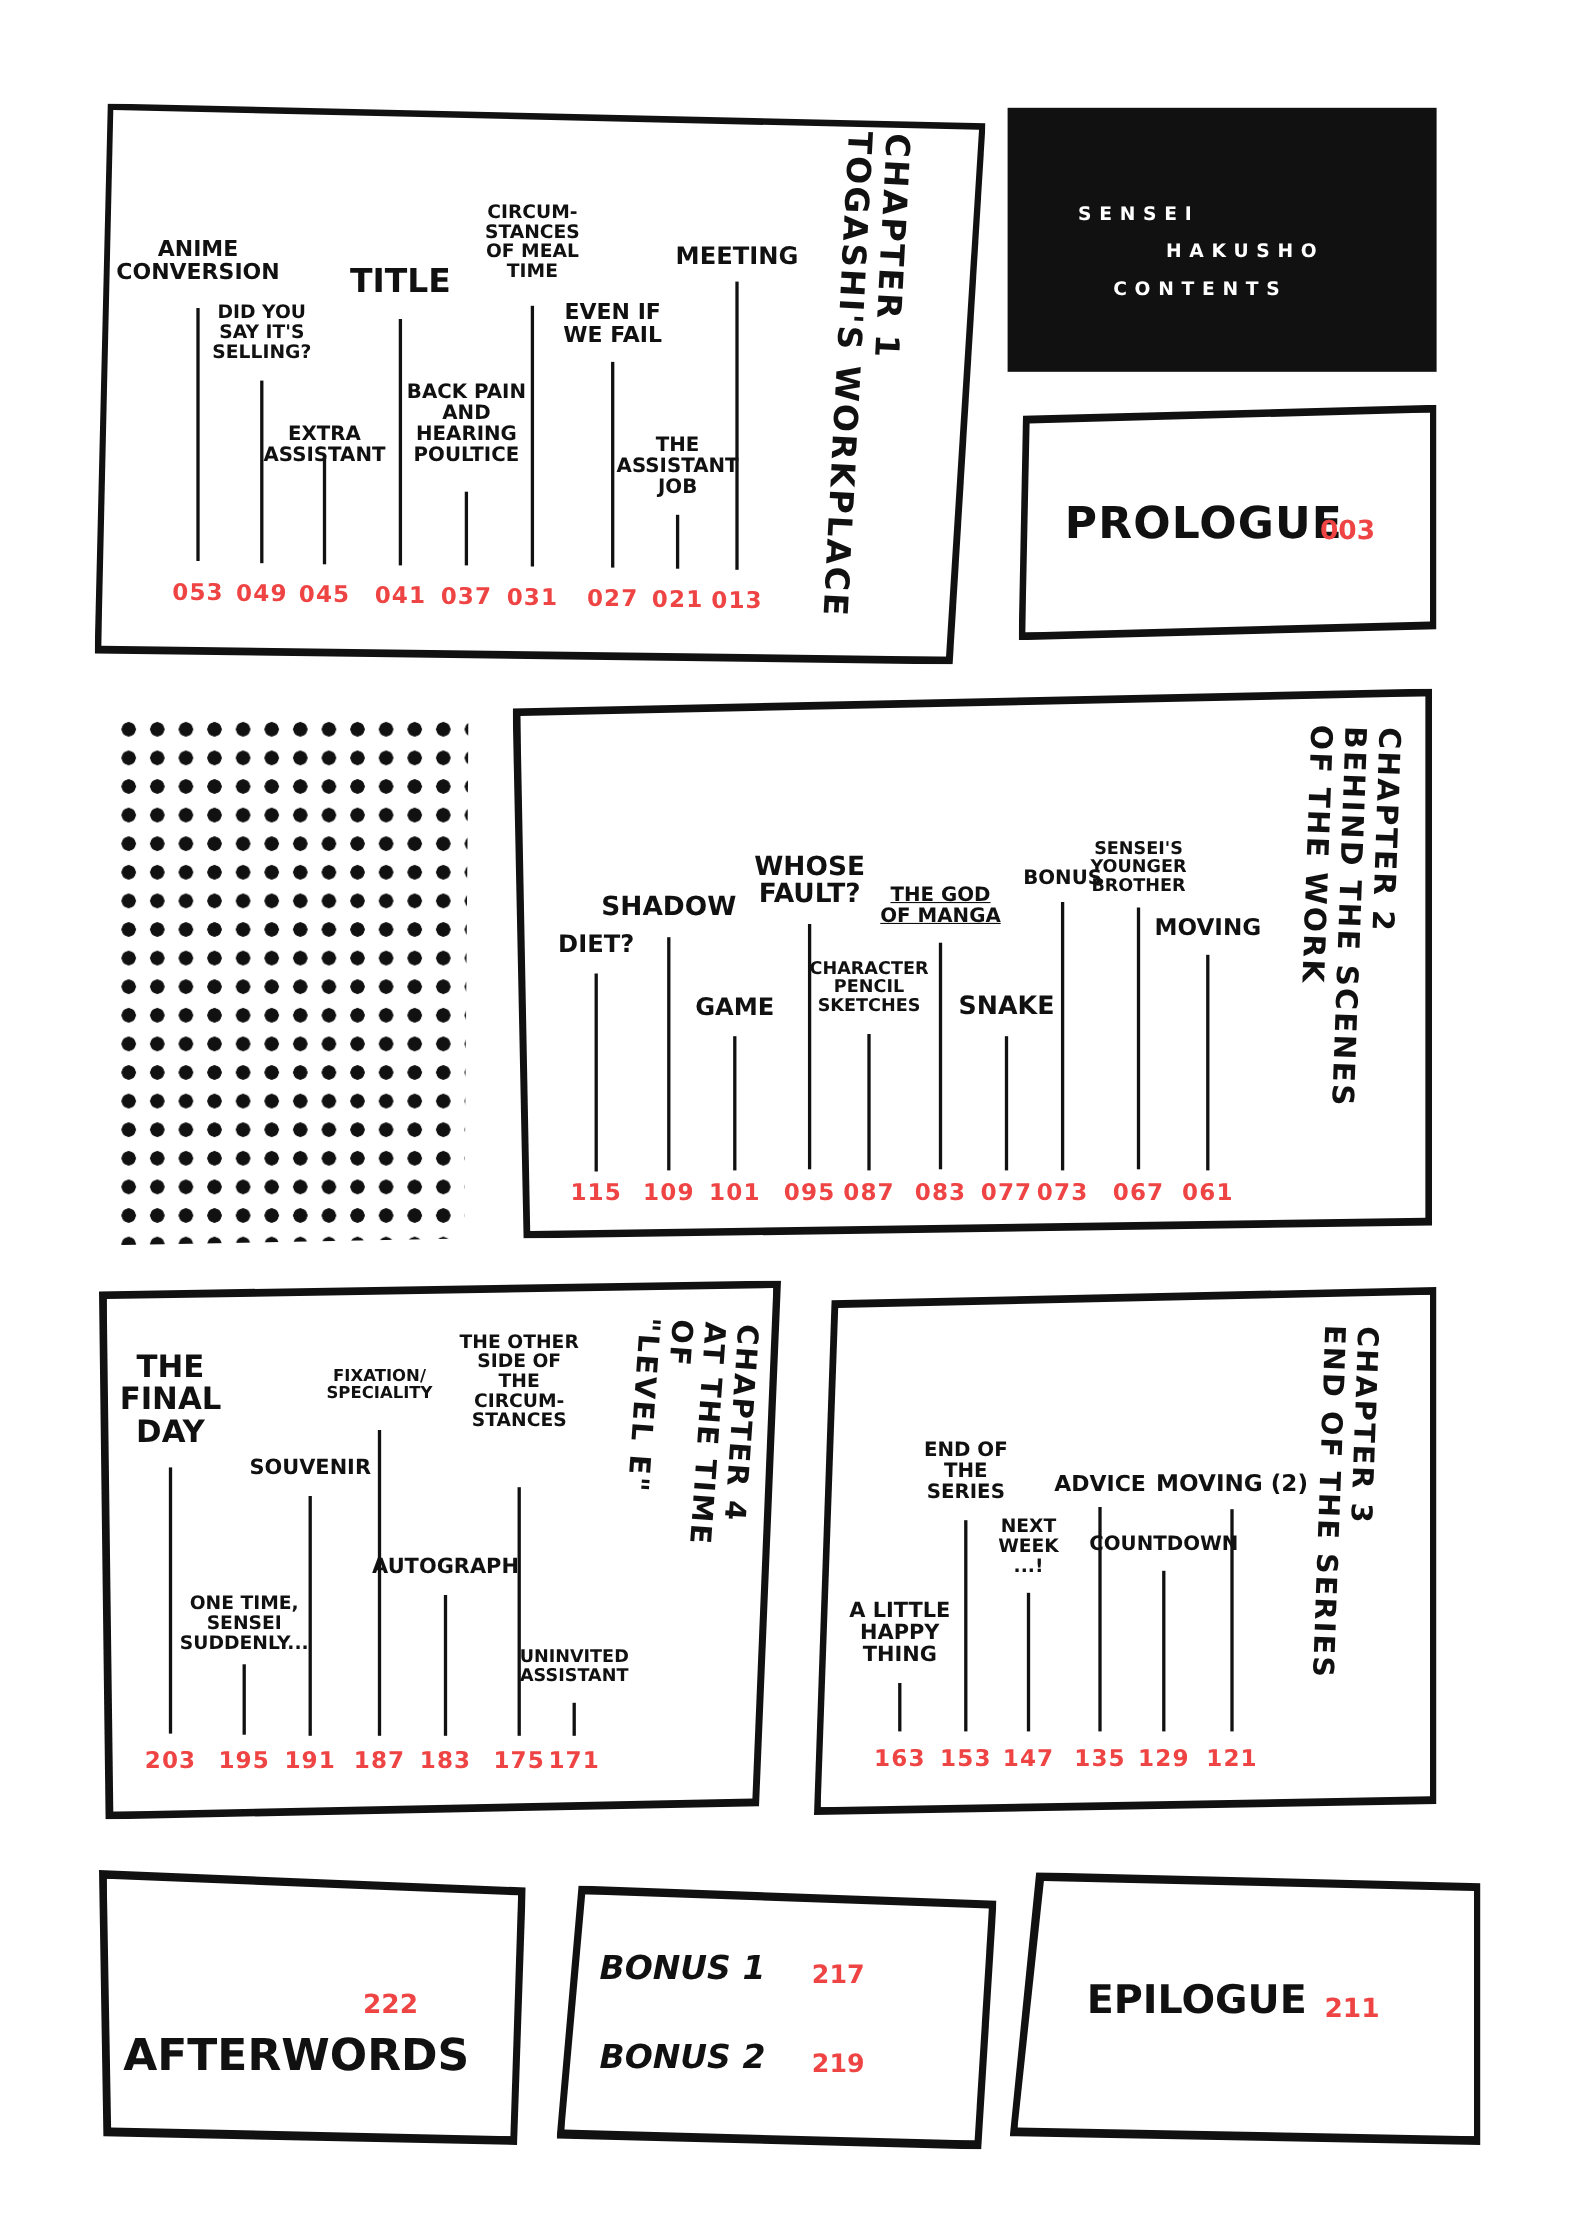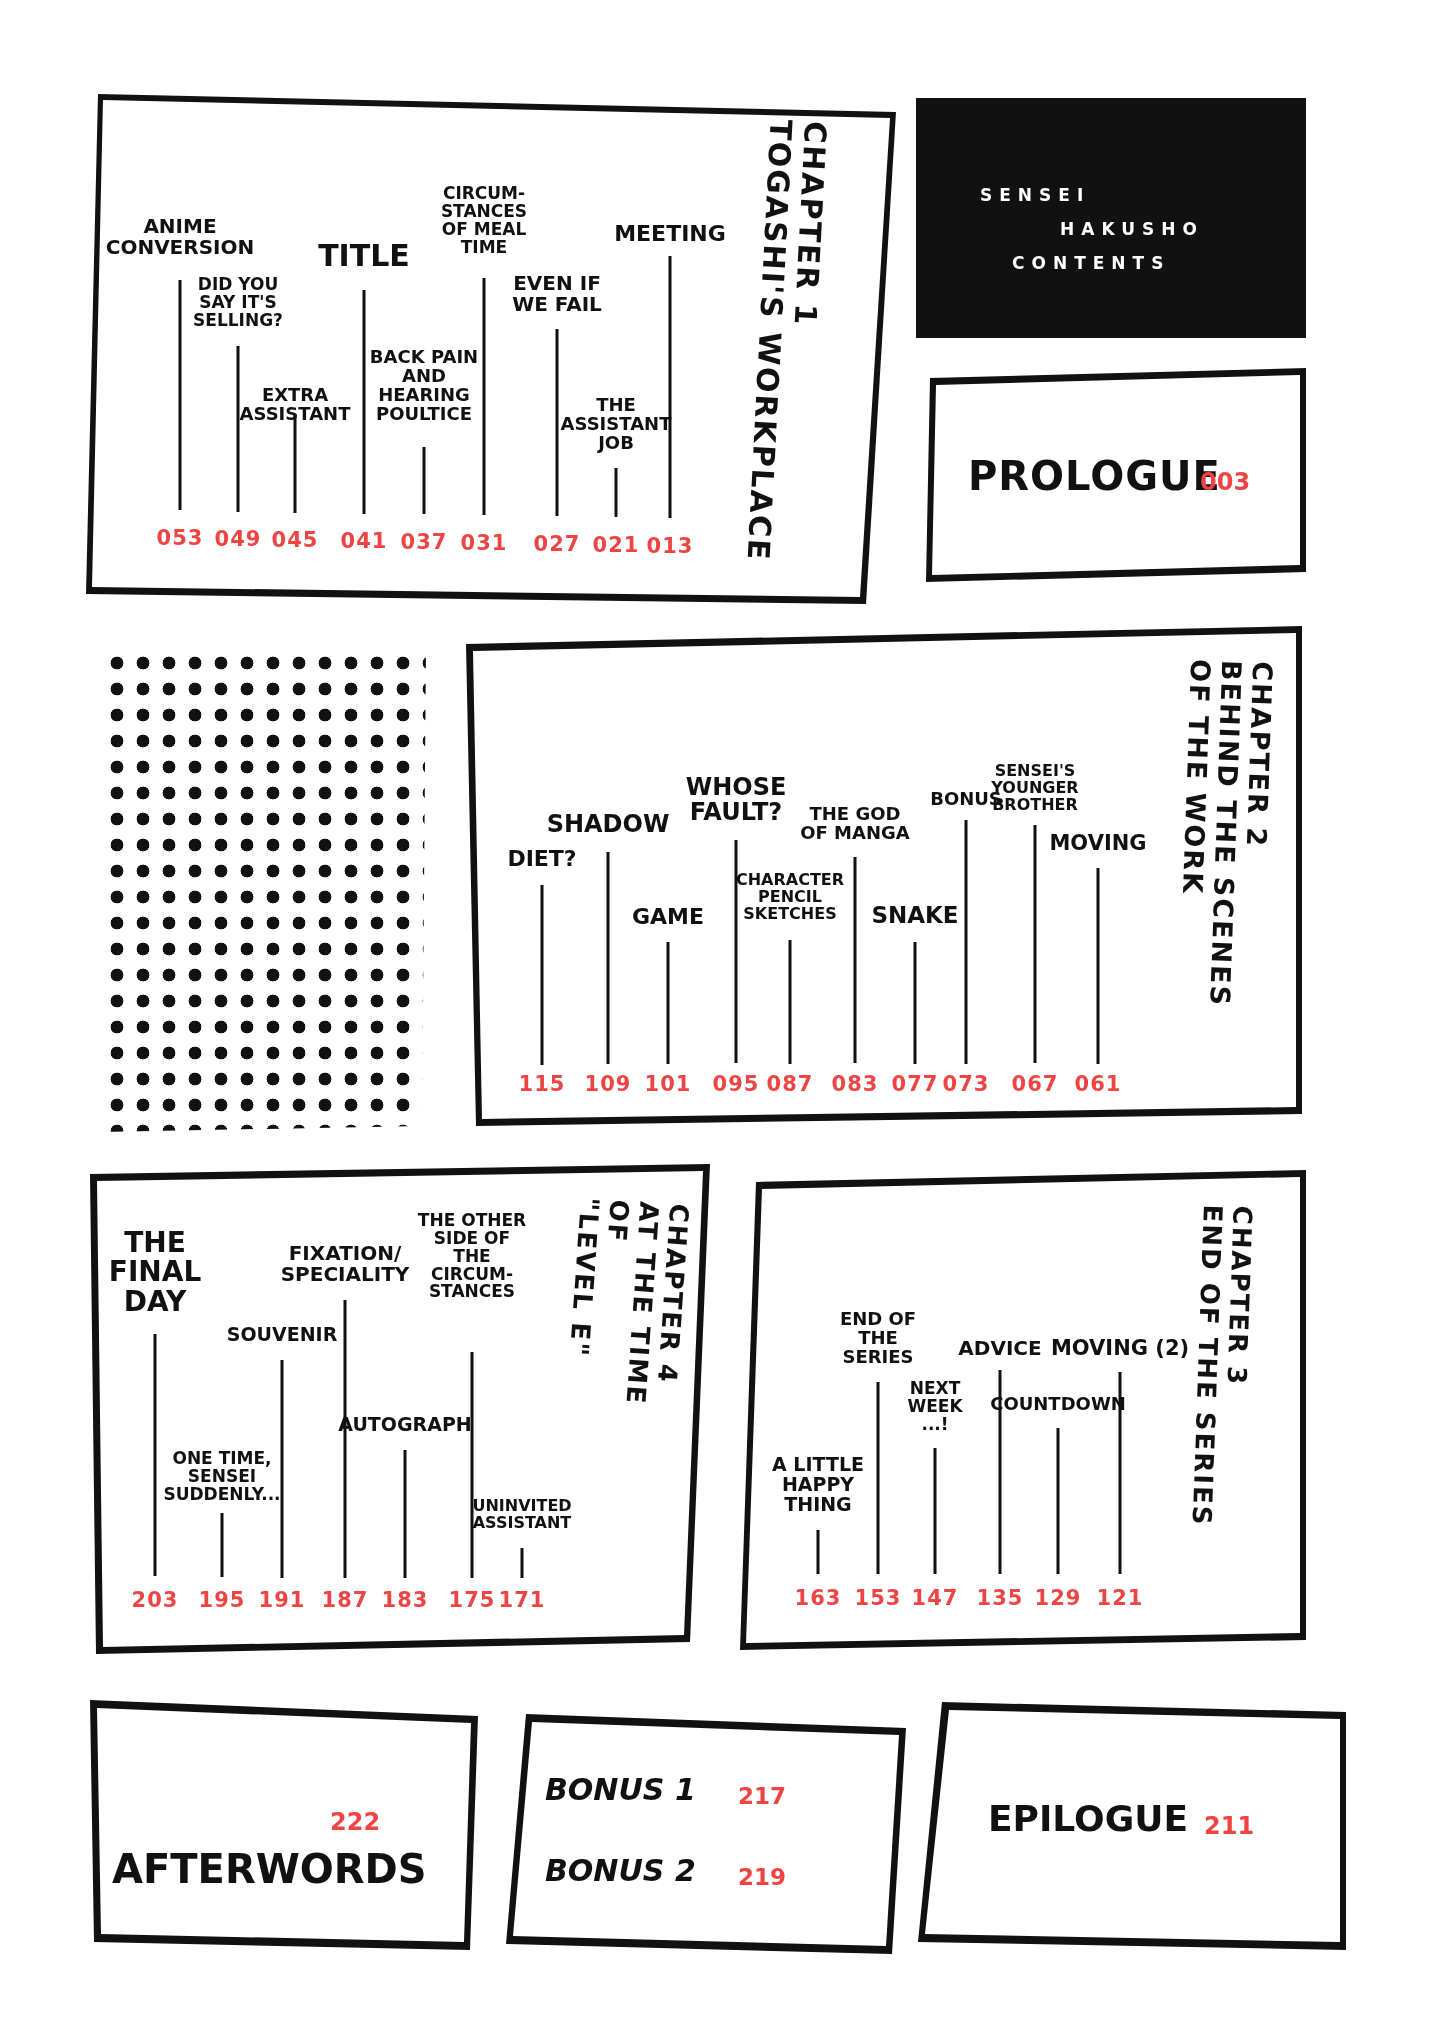--- a/index.html
+++ b/index.html
@@ -264,21 +264,21 @@
 
     <div class="entry">
       <div class="entry-label" style="left:790px; top:872px; font-size:16px;">CHARACTER
 PENCIL
 SKETCHES</div>
       <div class="leader" style="left:790px; top:940px; height:124px;"></div>
       <div class="pagenum" style="left:790px; top:1072px;">087</div>
     </div>
 
     <div class="entry">
-      <div class="entry-label" style="left:855px; top:805px; font-size:18px;">THE GOD
+      <div class="entry-label" style="left:855px; top:805px; font-size:18px;text-decoration:underline;">THE GOD
 OF MANGA</div>
       <div class="leader" style="left:855px; top:857px; height:206px;"></div>
       <div class="pagenum" style="left:855px; top:1072px;">083</div>
     </div>
 
     <div class="entry">
       <div class="entry-label" style="left:915px; top:903px; font-size:23px;">SNAKE</div>
       <div class="leader" style="left:915px; top:942px; height:122px;"></div>
       <div class="pagenum" style="left:915px; top:1072px;">077</div>
     </div>
@@ -333,21 +333,21 @@
       <div class="pagenum" style="left:222px; top:1588px;">195</div>
     </div>
 
     <div class="entry">
       <div class="entry-label" style="left:282px; top:1325px; font-size:19px;">SOUVENIR</div>
       <div class="leader" style="left:282px; top:1360px; height:218px;"></div>
       <div class="pagenum" style="left:282px; top:1588px;">191</div>
     </div>
 
     <div class="entry">
-      <div class="entry-label" style="left:345px; top:1243px; font-size:20px;">FIXATION/
+      <div class="entry-label" style="left:345px; top:1243px; font-size:15px;">FIXATION/
 SPECIALITY</div>
       <div class="leader" style="left:345px; top:1300px; height:278px;"></div>
       <div class="pagenum" style="left:345px; top:1588px;">187</div>
     </div>
 
     <div class="entry">
       <div class="entry-label" style="left:405px; top:1415px; font-size:19px;">AUTOGRAPH</div>
       <div class="leader" style="left:405px; top:1450px; height:128px;"></div>
       <div class="pagenum" style="left:405px; top:1588px;">183</div>
     </div>

